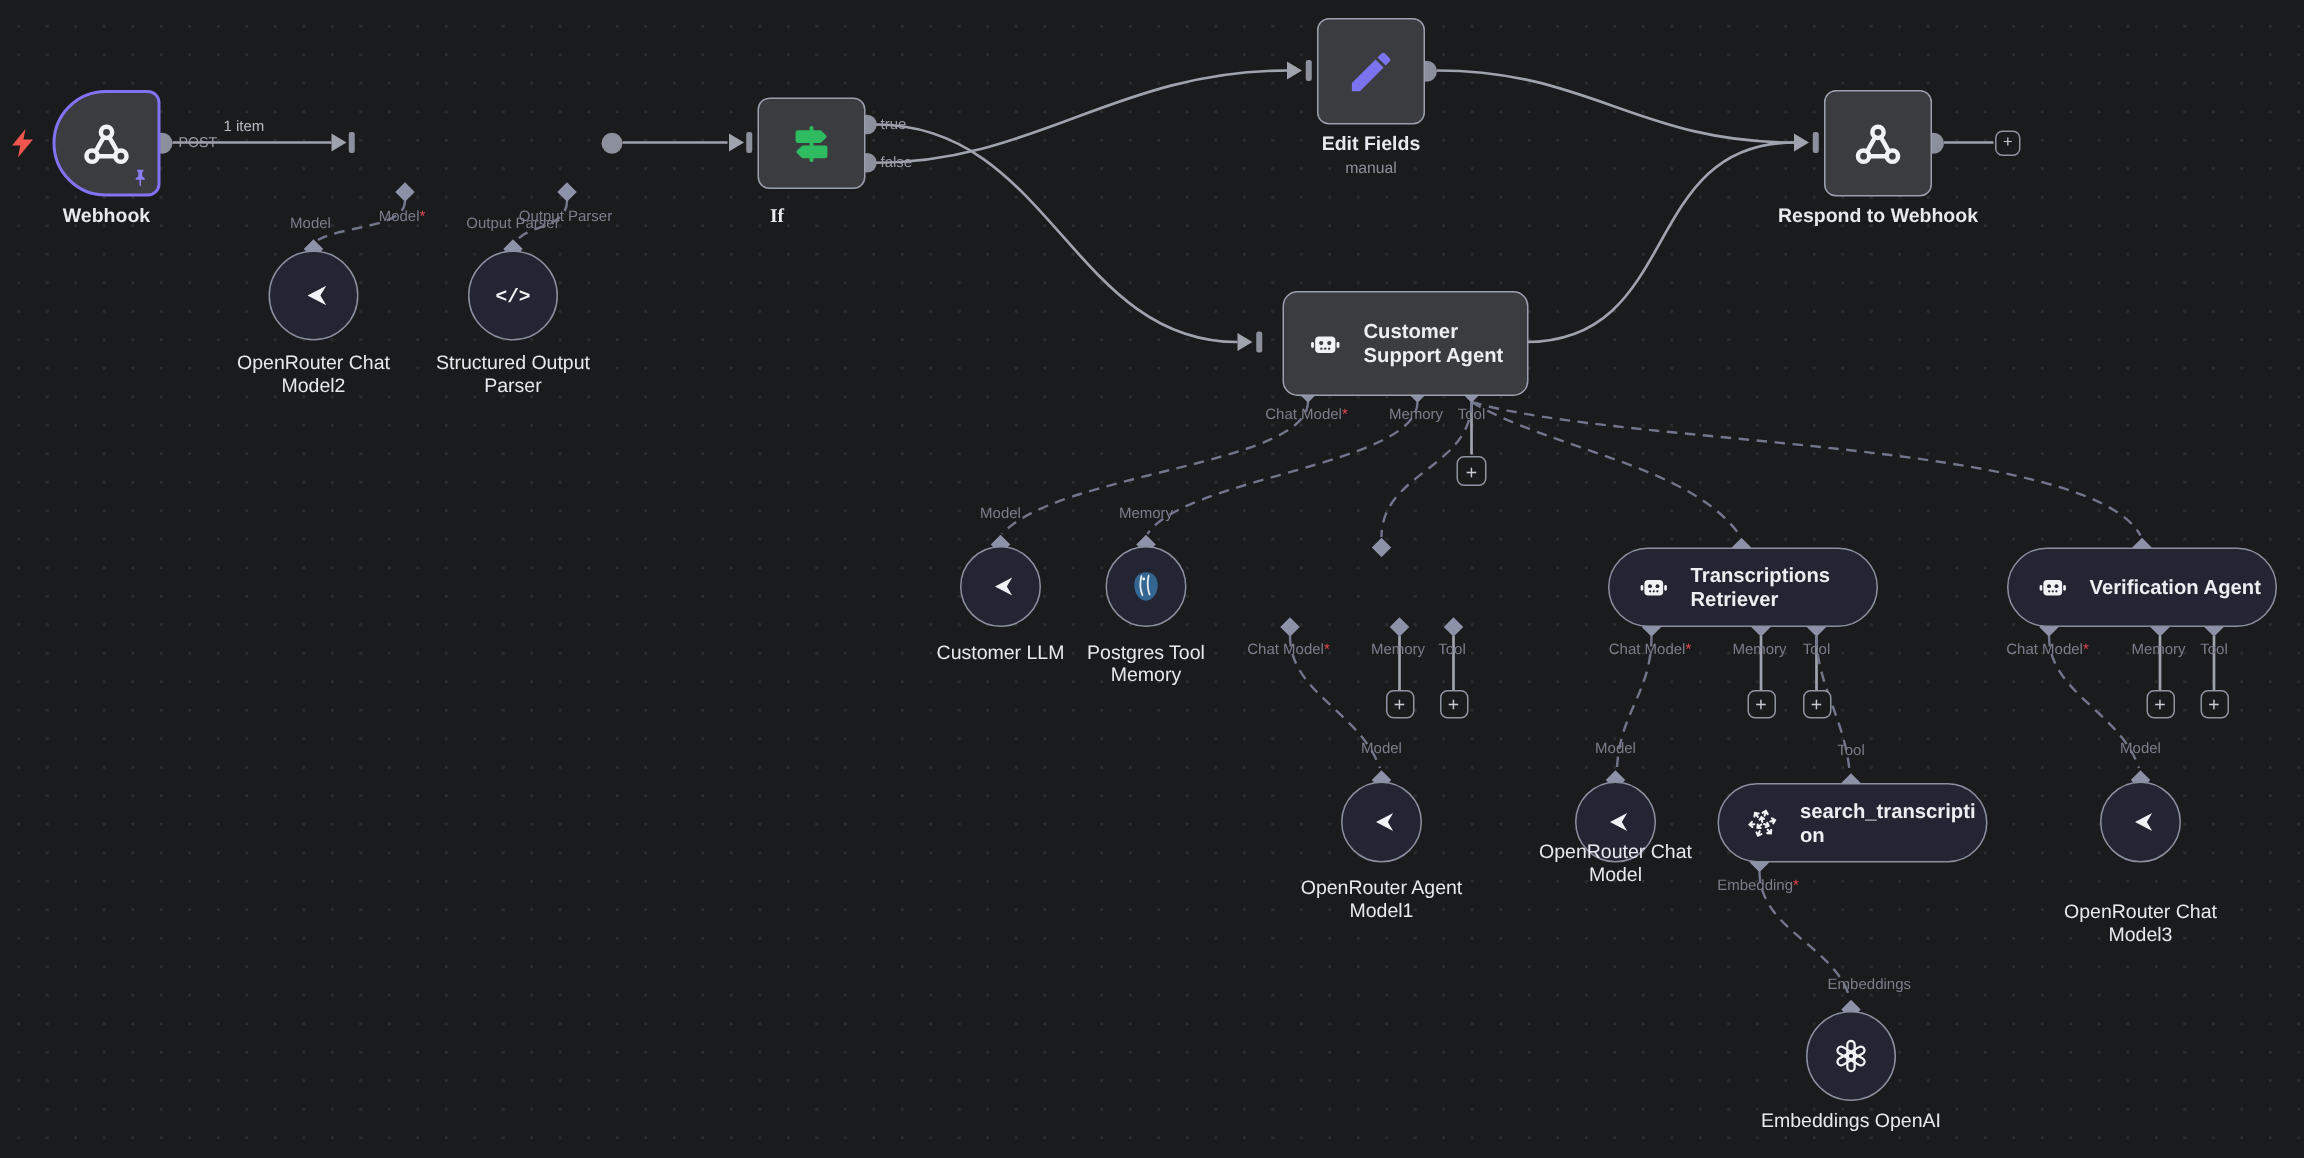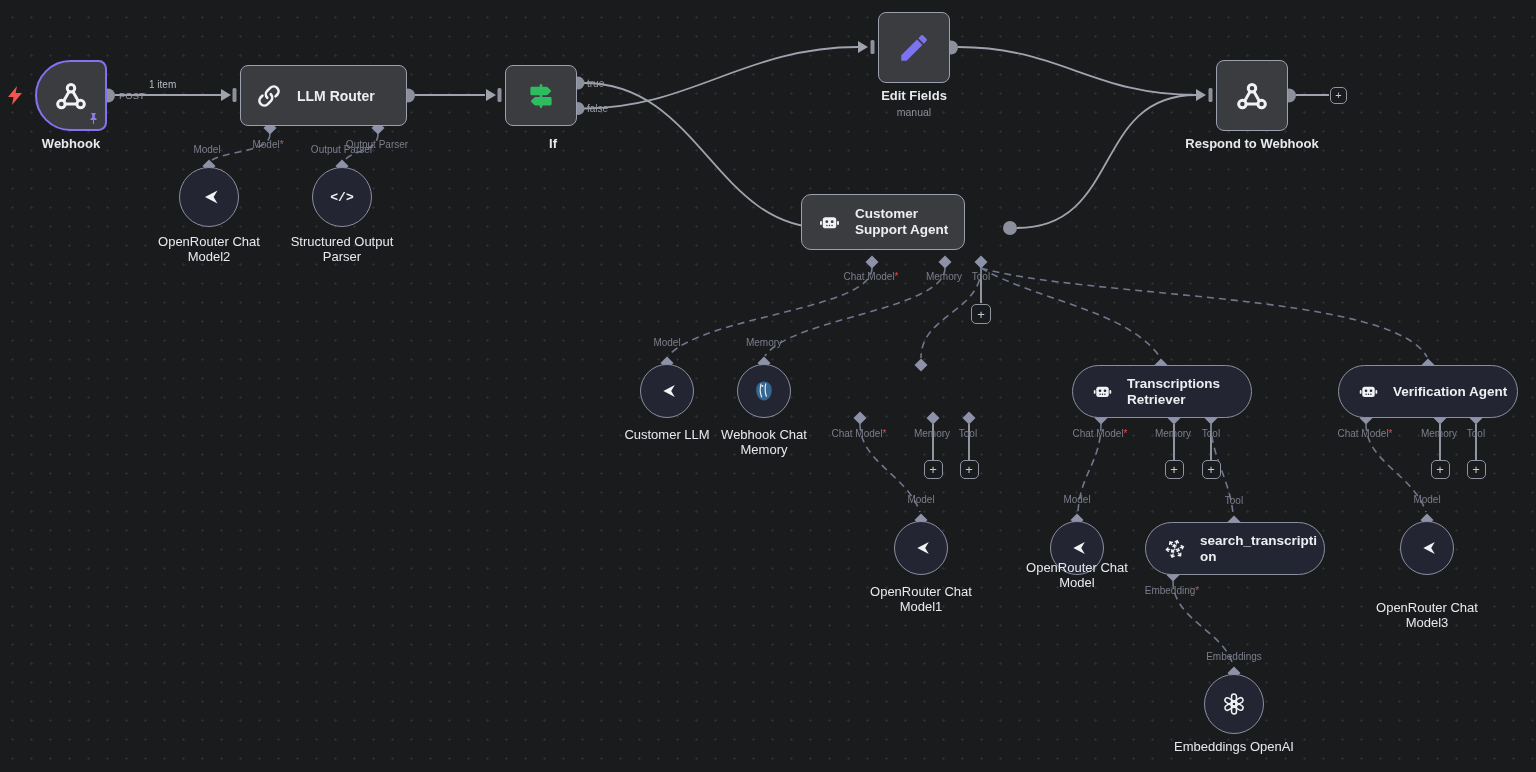--- a/index.html
+++ b/index.html
@@ -163,29 +163,20 @@
     <span class="abs icon" style="right:5px; bottom:4px;">
       <svg width="13" height="13" viewBox="0 0 24 24" fill="#8a7ff2">
         <path d="M8,2 h8 v2 l-1.6,1 v5 l3.2,2.6 v2 H13 v6.5 l-1,1.5 -1,-1.5 V14.6 H6.4 v-2 L9.6,10 V5 L8,4 Z"></path>
       </svg>
     </span>
   </div>
   <div class="node-title" style="left:10px; top:136px; width:122px;">Webhook</div>
   <div class="tiny" style="left:119px; top:90px;">POST</div>
   <div class="items-label" style="left:149px; top:79px; width:50px;">1 item</div>
 
-  <div class="node" style="left:240px; top:65px; width:167px; height:61px; justify-content:flex-start; padding-left:13px; gap:13px;">
-    <span class="icon">
-      <svg width="30" height="30" viewBox="0 0 24 24" fill="none" stroke="#f1f2f5" stroke-width="2.1" stroke-linecap="round">
-        <path d="M10.6,13.4 a3.9,3.9 0 0 1 0,-5.5 l2.6,-2.6 a3.9,3.9 0 0 1 5.5,5.5 l-1.5,1.5"></path>
-        <path d="M13.4,10.6 a3.9,3.9 0 0 1 0,5.5 l-2.6,2.6 a3.9,3.9 0 0 1 -5.5,-5.5 l1.5,-1.5"></path>
-      </svg>
-    </span>
-    <span class="inner-title" style="font-size:14px;">LLM Router</span>
-  </div>
   <div class="sub-label" style="left:228px; top:139px; width:80px;"><span>Model</span><span class="req">*</span></div>
   <div class="sub-label" style="left:337px; top:139px; width:80px;">Output Parser</div>
 
   <div class="subcircle" style="left:179px; top:167px; width:60px; height:60px;">
     <span class="icon">
       <svg width="24" height="24" viewBox="0 0 24 24">
           <path d="M20.5,5.5 L8,12 L20.5,18.5 L16.6,12 Z" fill="#f1f2f5"></path>
         </svg>
     </span>
   </div>
@@ -200,21 +191,21 @@
 
   <div class="node" style="left:505px; top:65px; width:72px; height:61px;">
     <span class="icon">
       <svg width="34" height="34" viewBox="0 0 24 24" fill="#2fbb5f">
         <rect x="11.1" y="3.5" width="1.8" height="17" rx="0.9"></rect>
         <path d="M5.5,5.5 h10.5 a1,1 0 0 1 0.7,0.3 l2.2,2.2 a0.7,0.7 0 0 1 0,1 l-2.2,2.2 a1,1 0 0 1 -0.7,0.3 H5.5 a1,1 0 0 1 -1,-1 v-4 a1,1 0 0 1 1,-1 Z"></path>
         <path d="M18.5,12.7 h-10.5 a1,1 0 0 0 -0.7,0.3 l-2.2,2.2 a0.7,0.7 0 0 0 0,1 l2.2,2.2 a1,1 0 0 0 0.7,0.3 h10.5 a1,1 0 0 0 1,-1 v-4 a1,1 0 0 0 -1,-1 Z"></path>
       </svg>
     </span>
   </div>
-  <div class="node-title" style="left:493px; top:136px; width:120px;">If</div>
+  <div class="node-title" style="left:458px; top:136px; width:120px;font-family:Liberation Serif, serif;">If</div>
   <div class="tiny" style="left:587px; top:78px; font-size:10px;">true</div>
   <div class="tiny" style="left:587px; top:103px; font-size:10px;">false</div>
 
   <div class="node" style="left:878px; top:12px; width:72px; height:71px;">
     <span class="icon">
       <svg width="36" height="36" viewBox="0 0 24 24" fill="#7b73f0">
         <path d="M3.5,16.9 V20.5 h3.6 L17.6,10 l-3.6,-3.6 Z"></path>
         <path d="M20.3,7.3 c0.4,-0.4 0.4,-1 0,-1.4 l-2.2,-2.2 c-0.4,-0.4 -1,-0.4 -1.4,0 l-1.8,1.8 3.6,3.6 Z"></path>
       </svg>
     </span>
@@ -232,21 +223,21 @@
         <path d="M8.2,17.4 H15.8"></path>
         <path d="M13.2,9 C14.4,10.8 15.7,13.3 16.8,15.3"></path>
       </svg>
     </span>
   </div>
   <div class="node-title" style="left:1177px; top:136px; width:150px;">Respond to Webhook</div>
   <div class="plus" style="left:1330px; top:87px; width:17px; height:17px; font-size:11px;">
       <span>+</span>
     </div>
 
-  <div class="node agent-rect" style="left:801px; top:194px; width:164px; height:56px; padding-left:14px; gap:12px;">
+  <div class="node agent-rect" style="left:855px; top:194px; width:164px; height:70px; padding-left:14px; gap:12px;">
     <span class="icon">
       <svg width="27" height="27" viewBox="0 0 24 24">
         <rect x="6" y="7.4" width="12" height="9.8" rx="2.4" fill="#f1f2f5"></rect>
         <rect x="3.6" y="10.6" width="1.7" height="3.6" rx="0.85" fill="#f1f2f5"></rect>
         <rect x="18.7" y="10.6" width="1.7" height="3.6" rx="0.85" fill="#f1f2f5"></rect>
         <circle cx="9.6" cy="11.3" r="1.25" fill="#3b3c3f"></circle>
           <circle cx="14.4" cy="11.3" r="1.25" fill="#3b3c3f"></circle>
         <circle cx="9.7" cy="14.6" r="0.7" fill="#3b3c3f"></circle>
           <circle cx="12" cy="14.6" r="0.7" fill="#3b3c3f"></circle>
           <circle cx="14.3" cy="14.6" r="0.7" fill="#3b3c3f"></circle>
@@ -275,21 +266,21 @@
     <span class="icon">
       <svg width="26" height="26" viewBox="0 0 24 24">
         <path d="M12,3.2 C7.2,3.2 4.6,6.8 4.8,11.5 C5,16.2 7.6,20.3 12,20.8 C16.4,20.3 19,16.2 19.2,11.5 C19.4,6.8 16.8,3.2 12,3.2 Z" fill="#336791"></path>
         <path d="M9.2,5.6 C8.2,9.4 8.3,13.8 9.8,17.4" fill="none" stroke="#e9eef4" stroke-width="1.1" stroke-linecap="round"></path>
         <path d="M13.6,5.4 C12.8,9 12.9,13.4 14.2,16.9" fill="none" stroke="#e9eef4" stroke-width="1.1" stroke-linecap="round"></path>
         <circle cx="10.6" cy="7.4" r="0.9" fill="#e9eef4"></circle>
       </svg>
     </span>
   </div>
   <div class="sub-label" style="left:734px; top:337px; width:60px;">Memory</div>
-  <div class="node-title" style="left:709px; top:427px; width:110px; font-weight:500;">Webhook Chat Memory</div>
+  <div class="node-title" style="left:709px; top:427px; width:110px; font-weight:500;">Postgres Tool Memory</div>
 
   <div class="sub-label" style="left:819px; top:428px; width:80px;"><span>Chat Model</span><span class="req">*</span></div>
   <div class="sub-label" style="left:892px; top:428px; width:80px;">Memory</div>
   <div class="sub-label" style="left:938px; top:428px; width:60px;">Tool</div>
   <div class="plus" style="left:923.5px; top:460px; width:19px; height:19px;">
       <span>+</span>
     </div>
   <div class="plus" style="left:959.5px; top:460px; width:19px; height:19px;">
       <span>+</span>
     </div>
@@ -345,21 +336,21 @@
     </div>
 
   <div class="subcircle" style="left:894px; top:521px; width:54px; height:54px;">
     <span class="icon">
       <svg width="22" height="22" viewBox="0 0 24 24">
           <path d="M20.5,5.5 L8,12 L20.5,18.5 L16.6,12 Z" fill="#f1f2f5"></path>
         </svg>
     </span>
   </div>
   <div class="sub-label" style="left:891px; top:494px; width:60px;">Model</div>
-  <div class="node-title" style="left:861px; top:584px; width:120px; font-weight:500;">OpenRouter Chat Model1</div>
+  <div class="node-title" style="left:861px; top:584px; width:120px; font-weight:500;">OpenRouter Agent Model1</div>
 
   <div class="subcircle" style="left:1050px; top:521px; width:54px; height:54px;">
     <span class="icon">
       <svg width="22" height="22" viewBox="0 0 24 24">
           <path d="M20.5,5.5 L8,12 L20.5,18.5 L16.6,12 Z" fill="#f1f2f5"></path>
         </svg>
     </span>
   </div>
   <div class="sub-label" style="left:1047px; top:494px; width:60px;">Model</div>
   <div class="node-title" style="left:1017px; top:560px; width:120px; font-weight:400;">OpenRouter Chat Model</div>
@@ -420,16 +411,16 @@
           <rect x="-2.1" y="-8.6" width="4.2" height="10.6" rx="2.1" transform="rotate(0)"></rect>
           <rect x="-2.1" y="-8.6" width="4.2" height="10.6" rx="2.1" transform="rotate(60)"></rect>
           <rect x="-2.1" y="-8.6" width="4.2" height="10.6" rx="2.1" transform="rotate(120)"></rect>
           <rect x="-2.1" y="-8.6" width="4.2" height="10.6" rx="2.1" transform="rotate(180)"></rect>
           <rect x="-2.1" y="-8.6" width="4.2" height="10.6" rx="2.1" transform="rotate(240)"></rect>
           <rect x="-2.1" y="-8.6" width="4.2" height="10.6" rx="2.1" transform="rotate(300)"></rect>
         </g>
       </svg>
     </span>
   </div>
-  <div class="sub-label" style="left:1194px; top:651px; width:80px;">Embeddings</div>
+  <div class="sub-label" style="left:1194px; top:651px; width:80px;text-align:right;">Embeddings</div>
   <div class="node-title" style="left:1154px; top:739px; width:160px; font-weight:500;">Embeddings OpenAI</div>
 
 </div>
 
 </body></html>

